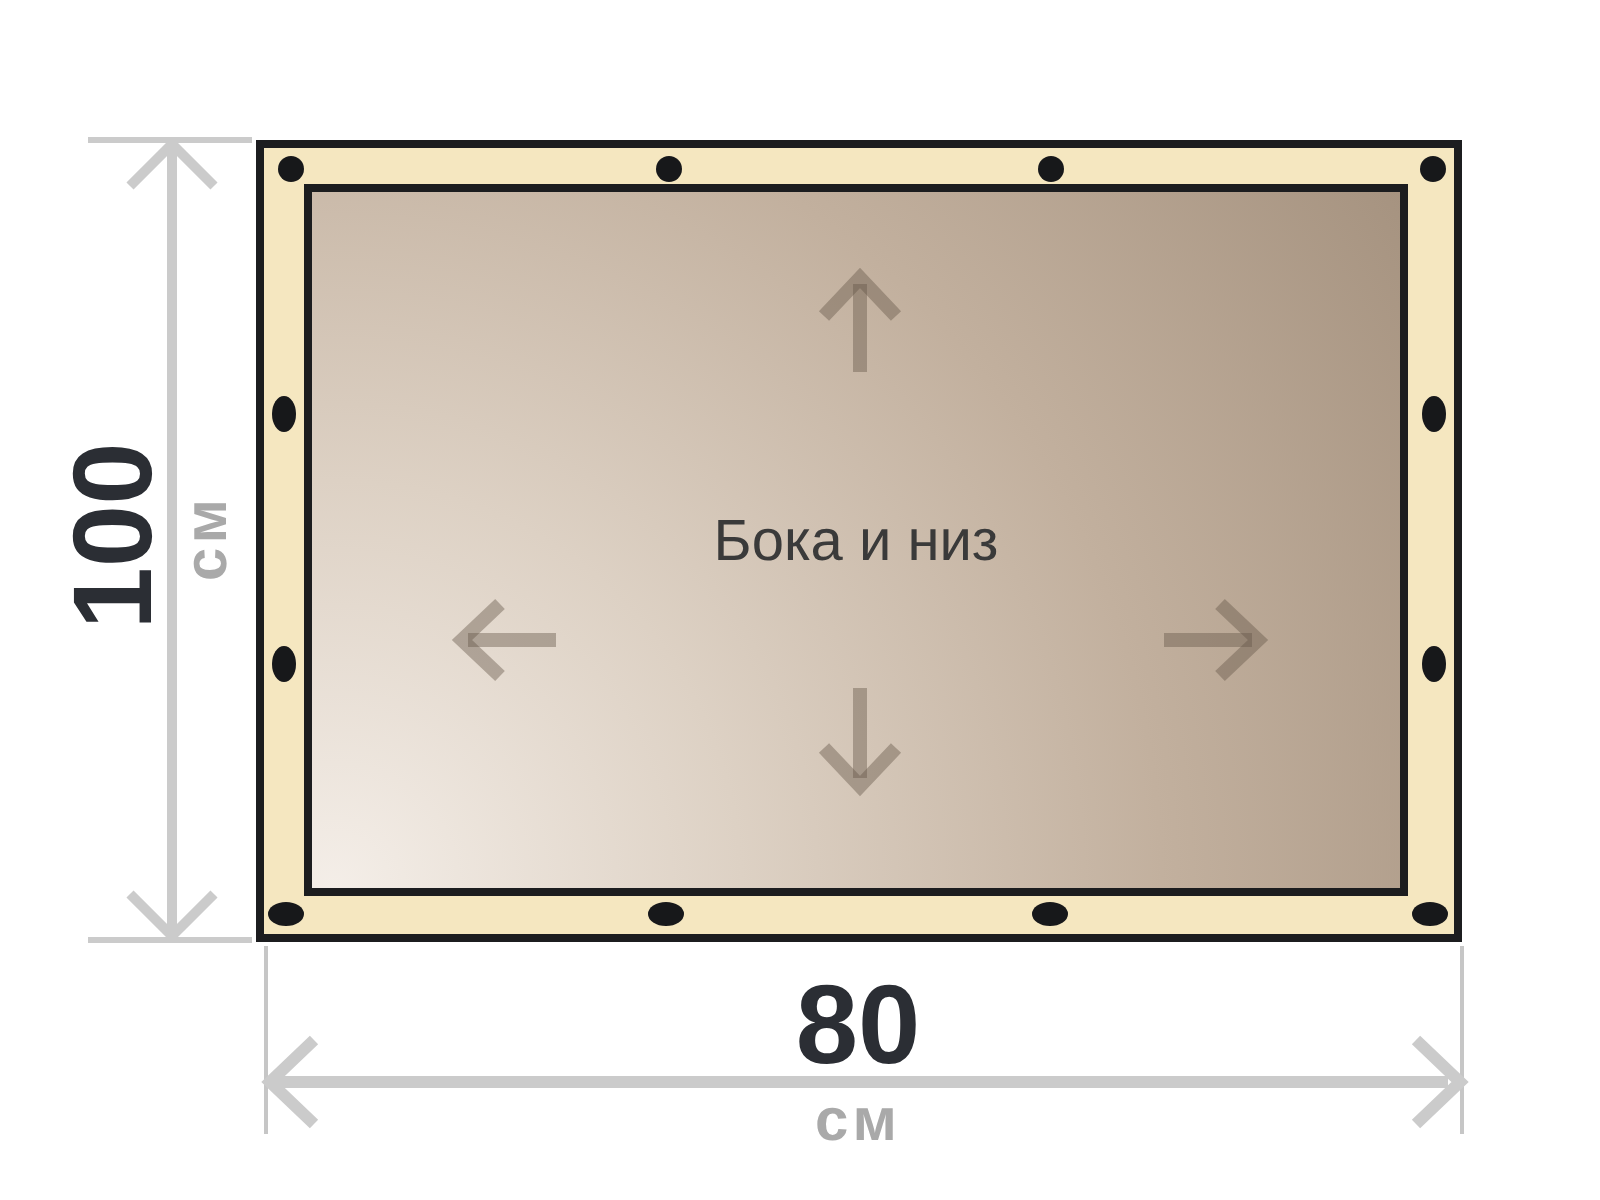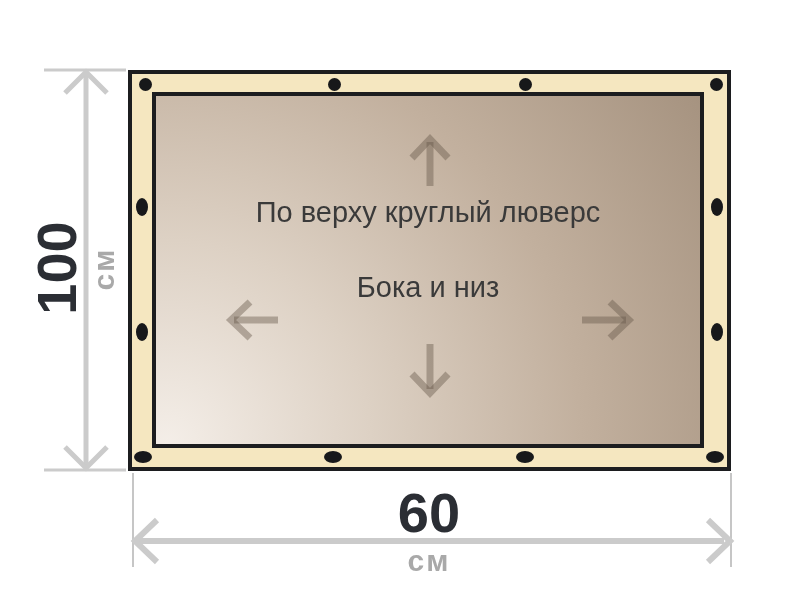--- a/index.html
+++ b/index.html
@@ -61,21 +61,21 @@
     left: 152px;
     top: 196px;
     width: 552px;
     text-align: center;
     font-size: 29px;
     line-height: 33px;
     color: #3a3a3a;
   }
   .label-mid {
     left: 152px;
-    top: 272px;
+    top: 256px;
     width: 552px;
     text-align: center;
     font-size: 29px;
     line-height: 31px;
     color: #3a3a3a;
   }
   .dim-value {
     font-size: 56px;
     font-weight: bold;
     color: #2b2e34;
@@ -166,25 +166,24 @@
         <path d="M278 320 H234"></path>
         <path d="M250 302 L231 320 L250 338"></path>
       </g>
       <g>
         <path d="M582 320 H626"></path>
         <path d="M610 302 L629 320 L610 338"></path>
       </g>
     </g>
   </svg>
 
-  <div class="txt label-top">По верху круглый люверс</div>
 
   <div class="txt label-mid">
     <div>Бока и низ</div>
   </div>
 
   <div class="txt dim-value h-value">100</div>
   <div class="txt dim-unit h-unit">см</div>
 
-  <div class="txt dim-value w-value">60</div>
+  <div class="txt dim-value w-value">80</div>
   <div class="txt dim-unit w-unit">см</div>
 
 </div>
 
 </body></html>

